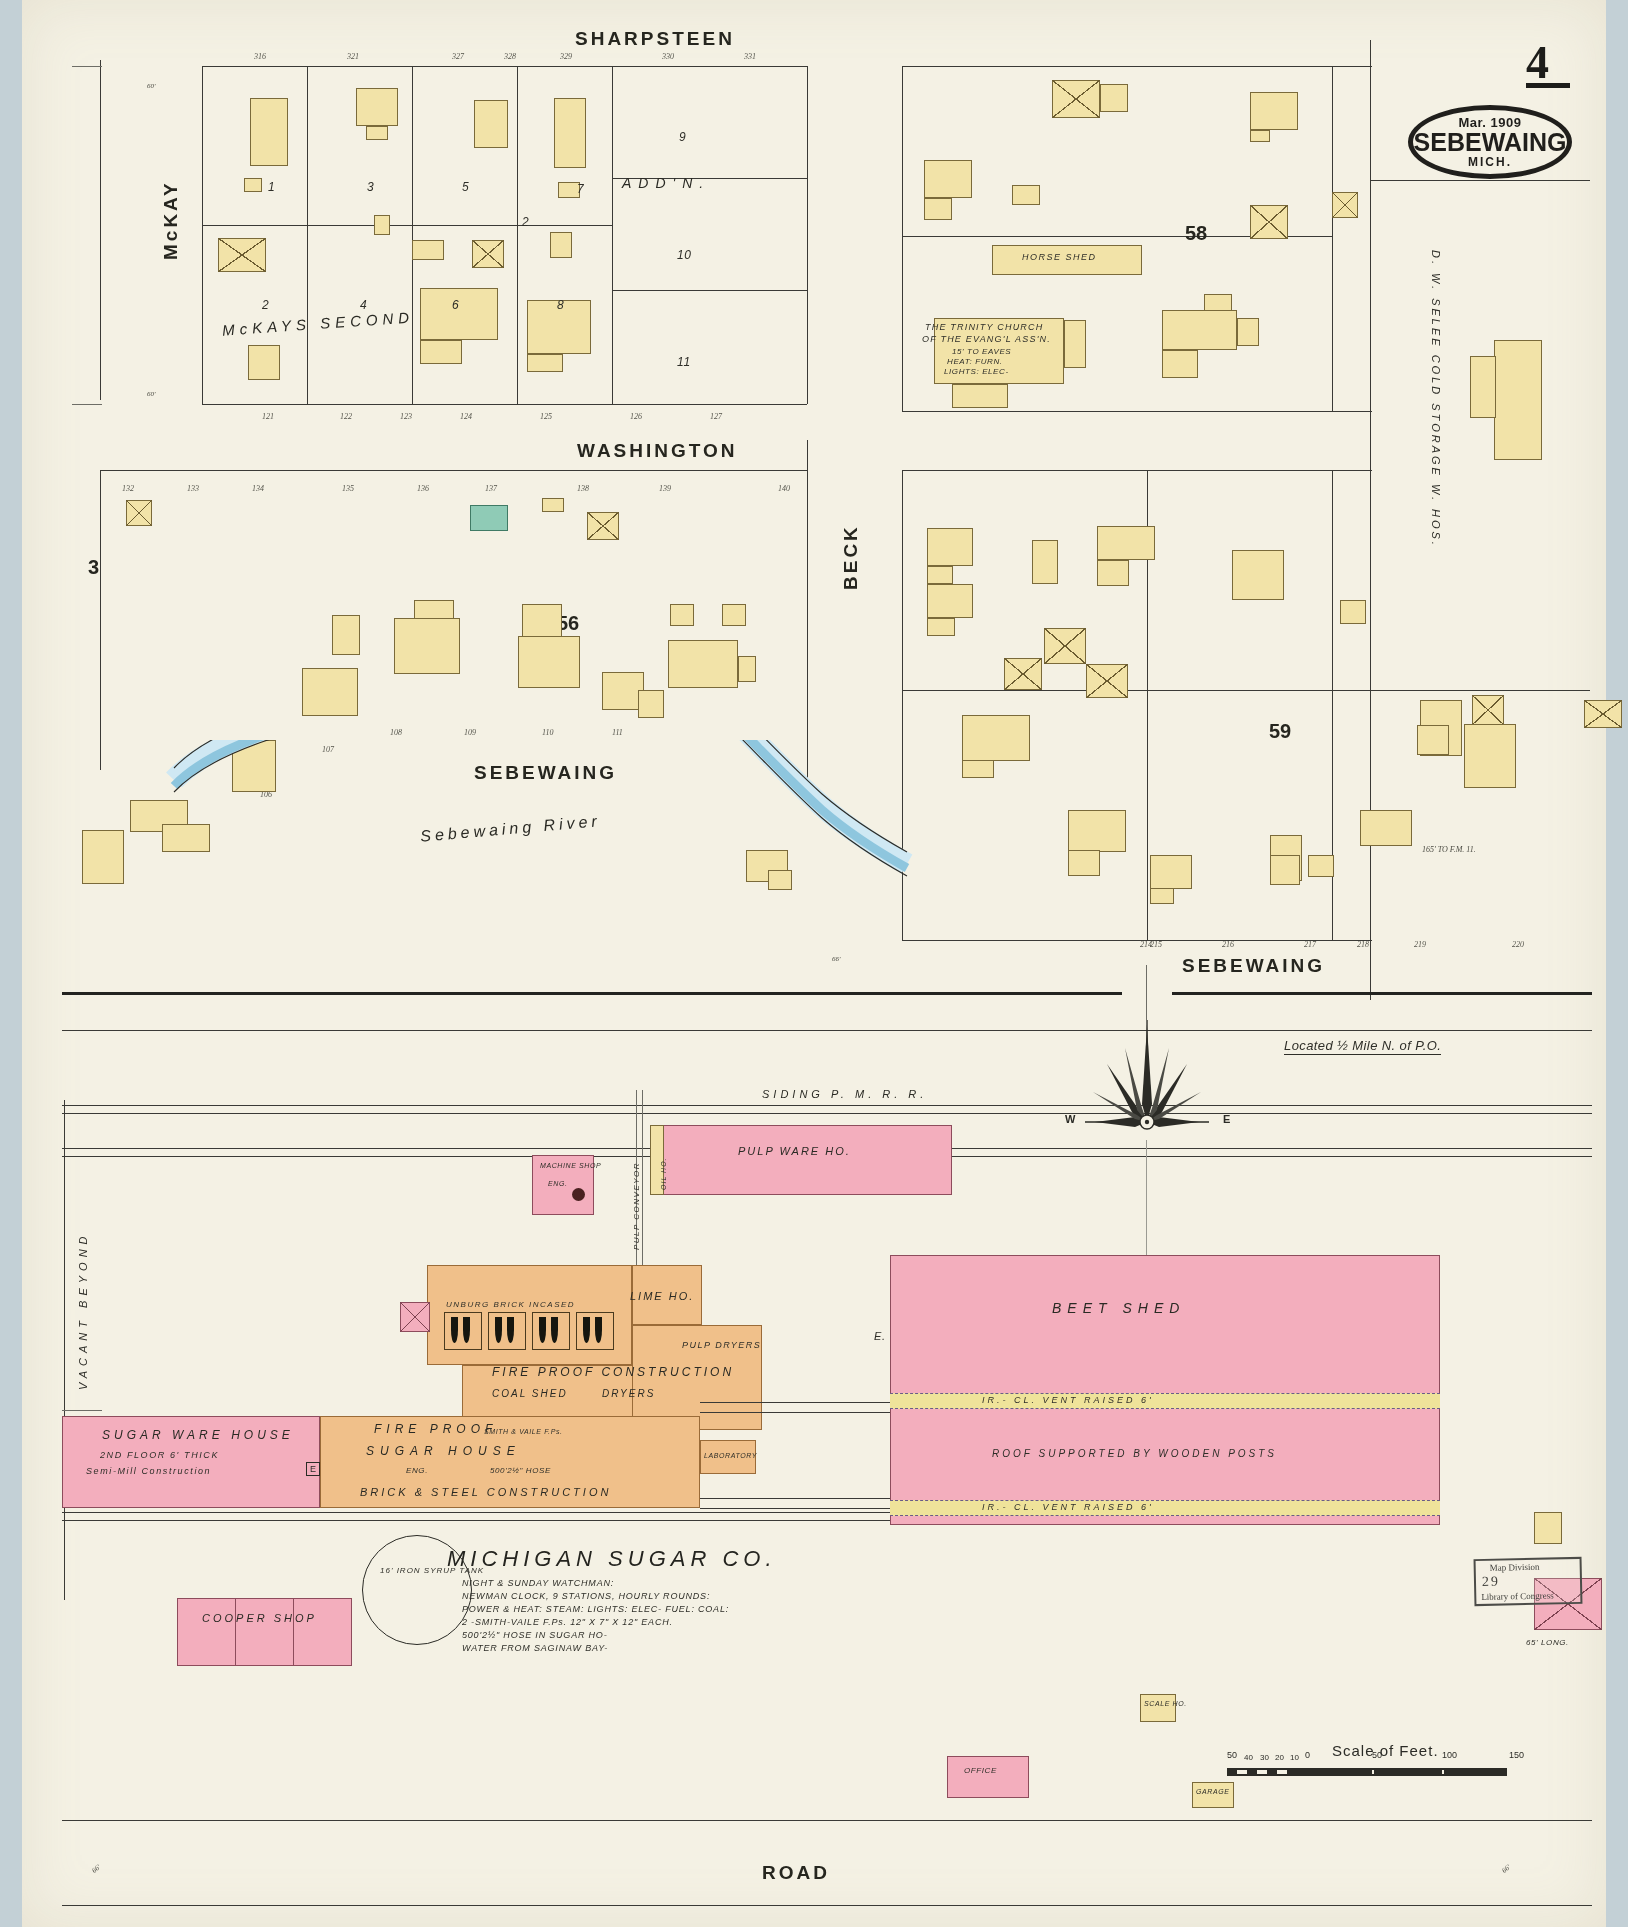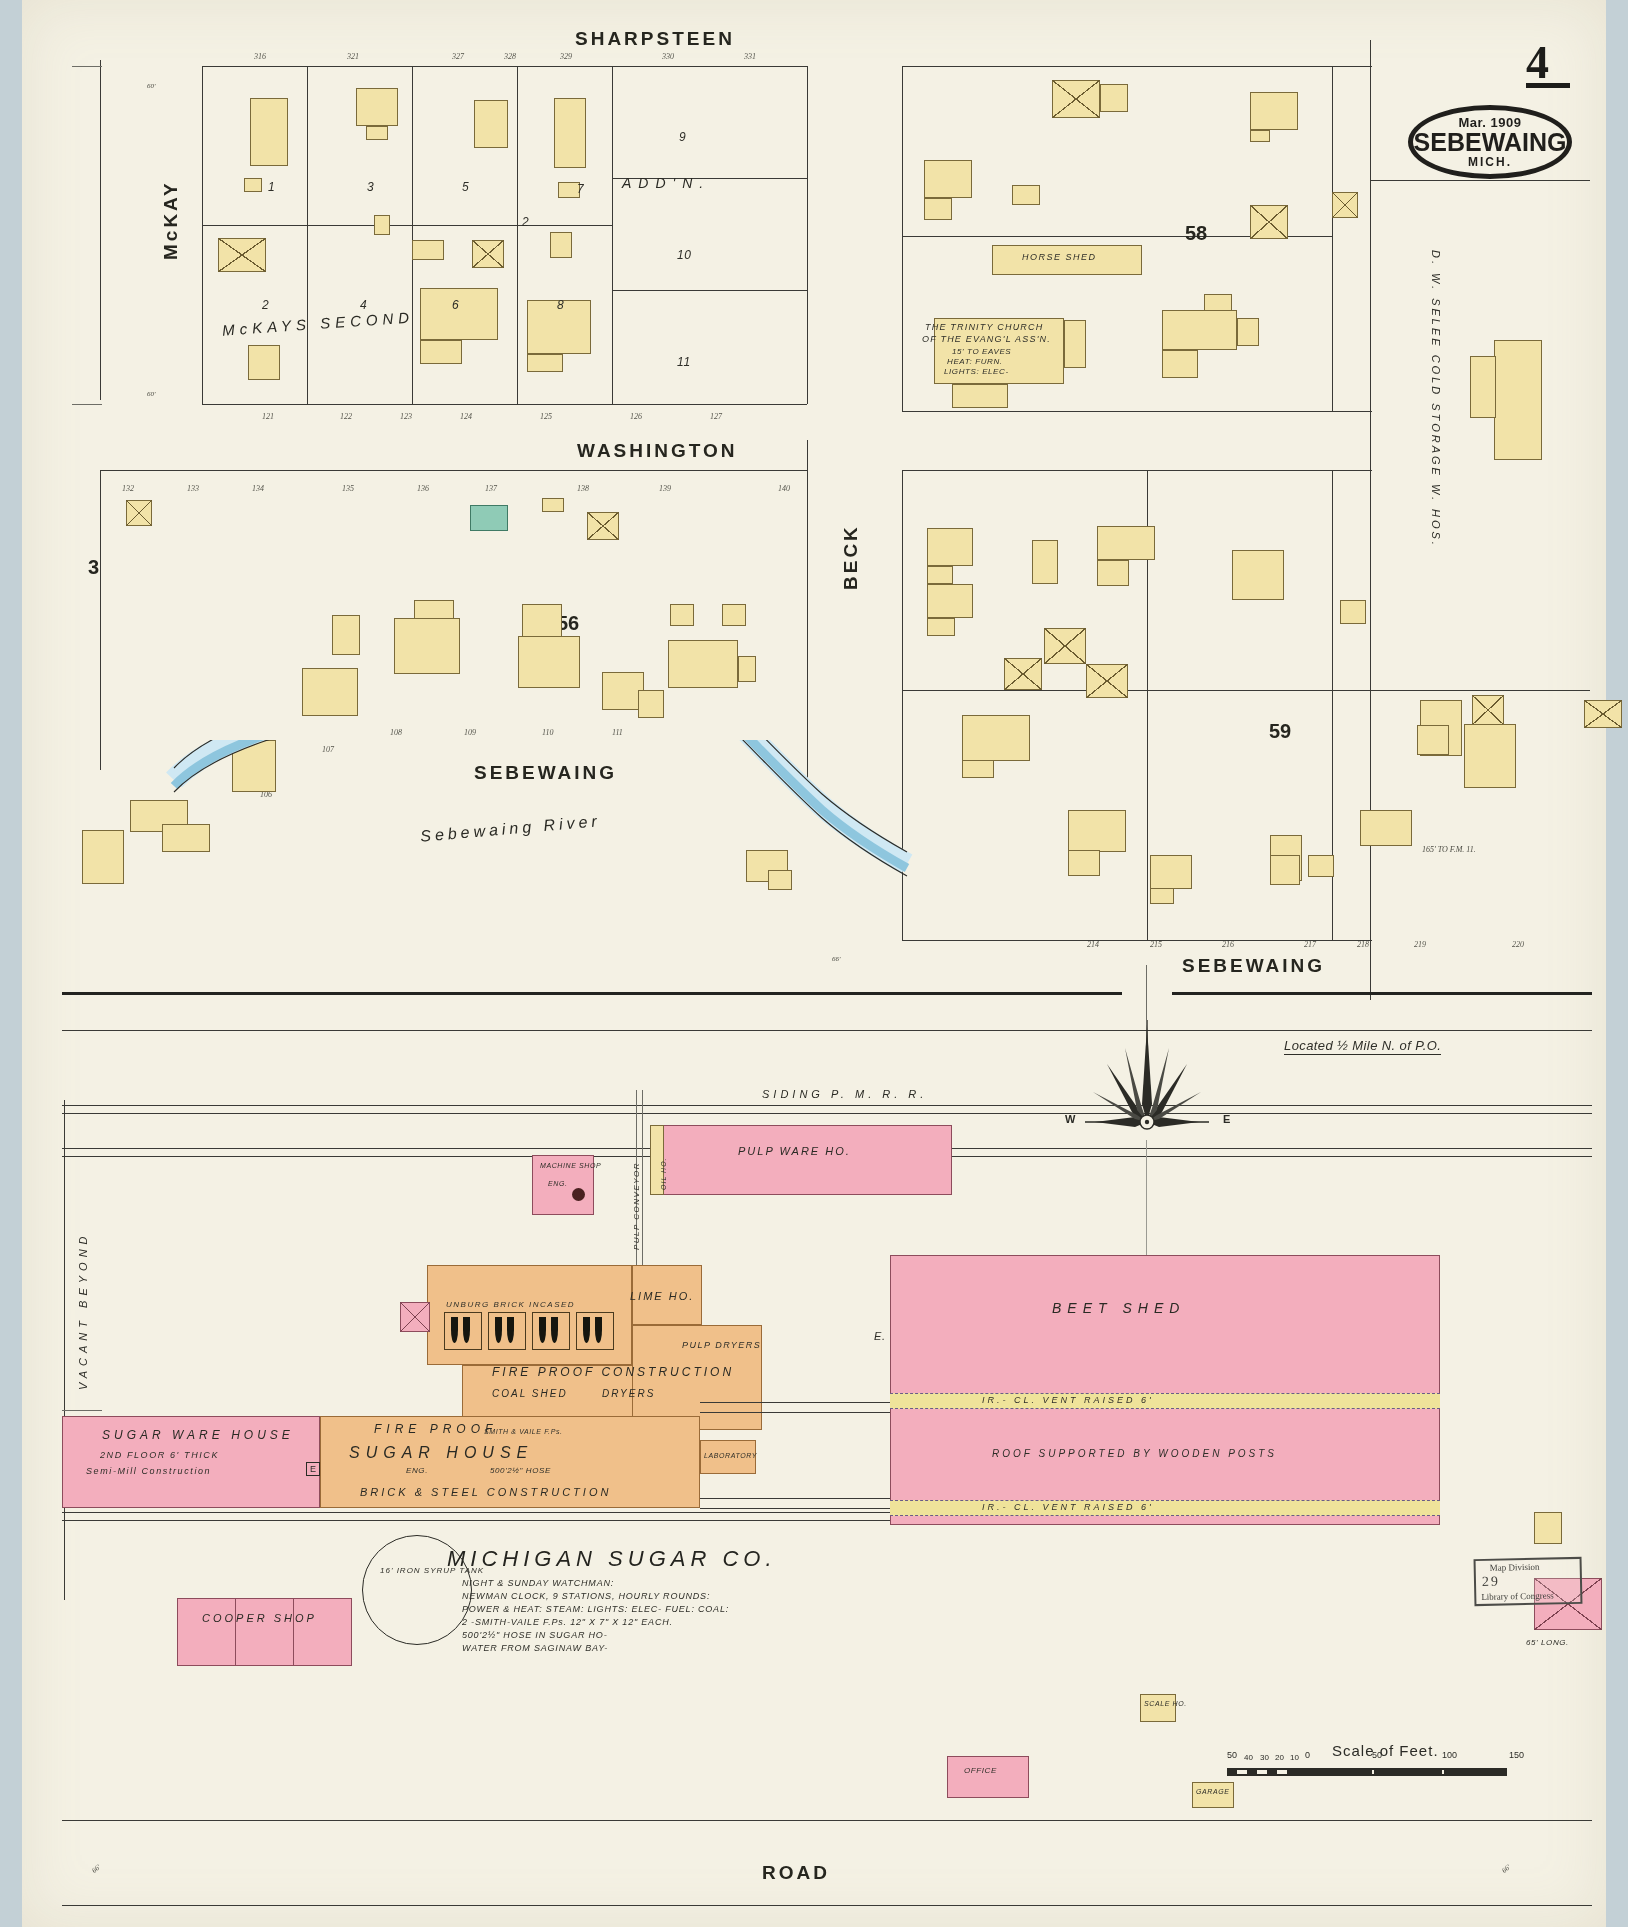--- a/index.html
+++ b/index.html
@@ -232,21 +232,21 @@
     <div class="lotnum" style="left:637px; top:484px;">139</div>
     <div class="lotnum" style="left:712px; top:484px;margin-left:44px;">140</div>
 
     <div class="lotnum" style="left:238px; top:790px;">106</div>
     <div class="lotnum" style="left:300px; top:745px;">107</div>
     <div class="lotnum" style="left:368px; top:728px;">108</div>
     <div class="lotnum" style="left:442px; top:728px;">109</div>
     <div class="lotnum" style="left:520px; top:728px;">110</div>
     <div class="lotnum" style="left:590px; top:728px;">111</div>
 
-    <div class="lotnum" style="left:1065px; top:940px;">214</div>
+    <div class="lotnum" style="left:1118px; top:940px;">214</div>
     <div class="lotnum" style="left:1128px; top:940px;">215</div>
     <div class="lotnum" style="left:1200px; top:940px;">216</div>
     <div class="lotnum" style="left:1282px; top:940px;">217</div>
     <div class="lotnum" style="left:1335px; top:940px;">218</div>
     <div class="lotnum" style="left:1392px; top:940px;">219</div>
     <div class="lotnum" style="left:1490px; top:940px;">220</div>
 
     <div class="tiny" style="left:125px; top:82px;">60'</div>
     <div class="tiny" style="left:125px; top:390px;">60'</div>
 
@@ -481,21 +481,21 @@
     <div class="pink-x" style="left:378px; top:1302px; width:30px; height:30px;"></div>
 
     <div class="bldg-pink" style="left:40px; top:1416px; width:258px; height:92px;"></div>
     <div class="hand-med" style="left:80px; top:1428px; font-size:12px; letter-spacing:4px;">SUGAR WARE HOUSE</div>
     <div class="hand" style="left:78px; top:1450px; font-size:9px; letter-spacing:1.6px;">2ND FLOOR 6' THICK</div>
     <div class="hand" style="left:64px; top:1466px; font-size:9px; letter-spacing:1.6px;">Semi-Mill Construction</div>
     <div style="position:absolute; left:284px; top:1462px; width:14px; height:14px; border:1px solid #2b2b26; font-size:9px; text-align:center; line-height:12px; color:#2b2b26;">E</div>
 
     <div class="bldg-orange" style="left:298px; top:1416px; width:380px; height:92px;"></div>
     <div class="hand-med" style="left:352px; top:1422px; font-size:12px; letter-spacing:5px;">FIRE PROOF</div>
-    <div class="hand-med" style="left:327px; top:1444px; font-size:16px; letter-spacing:6px;">SUGAR HOUSE</div>
+    <div class="hand-med" style="left:344px; top:1444px; font-size:12px; letter-spacing:6px;">SUGAR HOUSE</div>
     <div class="hand" style="left:384px; top:1466px; font-size:8px;">ENG.</div>
     <div class="hand" style="left:468px; top:1466px; font-size:8px;">500'2½" HOSE</div>
     <div class="hand" style="left:462px; top:1428px; font-size:7px;">SMITH &amp; VAILE F.Ps.</div>
     <div class="hand-med" style="left:338px; top:1486px; font-size:11px; letter-spacing:3px;">BRICK &amp; STEEL CONSTRUCTION</div>
     <div class="bldg-orange" style="left:678px; top:1440px; width:56px; height:34px;"></div>
     <div class="hand" style="left:682px; top:1452px; font-size:7px;">LABORATORY</div>
 
     <div class="hline" style="left:678px; top:1402px; width:190px;"></div>
     <div class="hline" style="left:678px; top:1412px; width:190px;"></div>
     <div class="hline" style="left:678px; top:1498px; width:190px;"></div>

